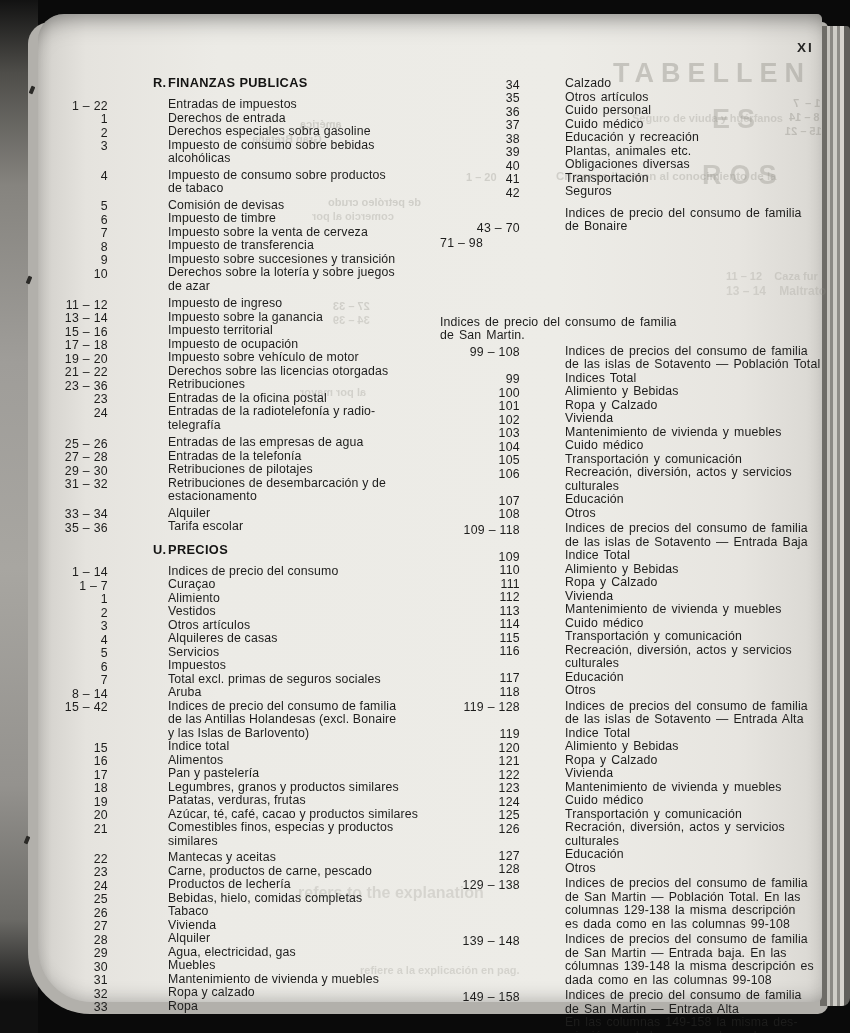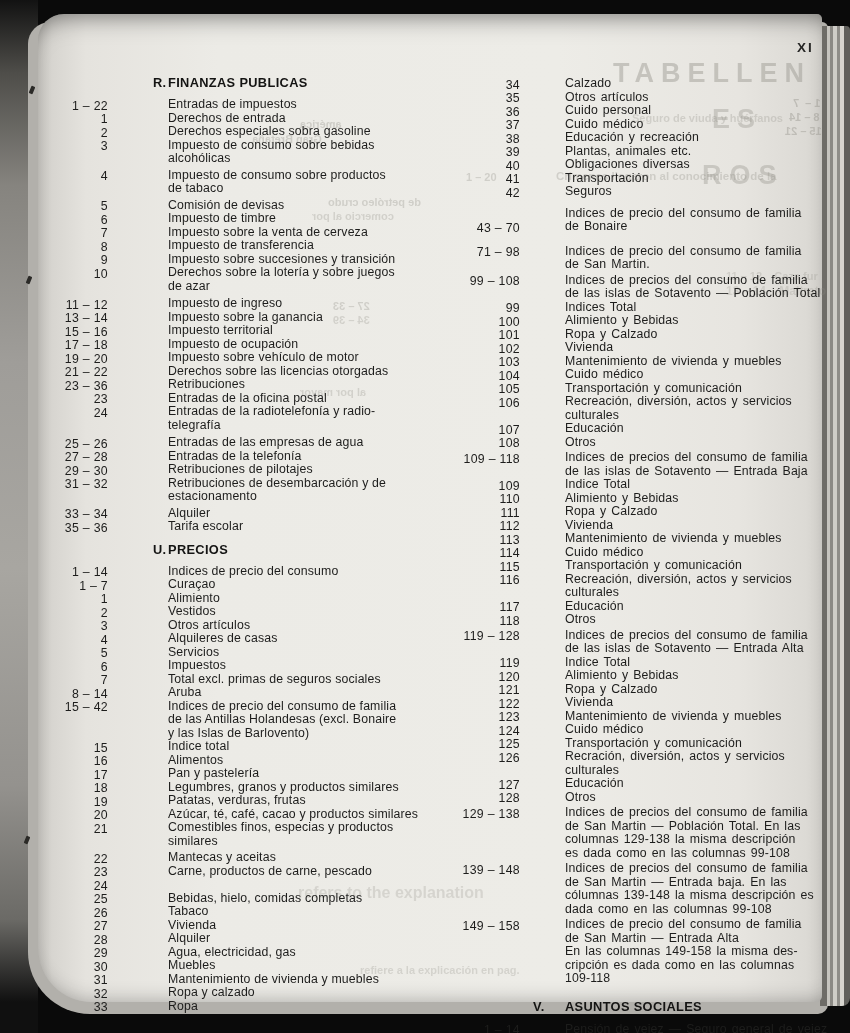--- a/index.html
+++ b/index.html
@@ -292,20 +292,21 @@
       <div class="row" style="margin-top: 3px;">
         <span class="num">22</span>
         <span class="desc">Mantecas y aceitas</span>
       </div>
       <div class="row">
         <span class="num">23</span>
         <span class="desc">Carne, productos de carne, pescado</span>
       </div>
       <div class="row">
         <span class="num">24</span>
+        <span class="desc">Productos de lechería</span>
       </div>
       <div class="row">
         <span class="num">25</span>
         <span class="desc">Bebidas, hielo, comidas completas</span>
       </div>
       <div class="row">
         <span class="num">26</span>
         <span class="desc">Tabaco</span>
       </div>
       <div class="row">
@@ -374,21 +375,21 @@
       </div>
       <div class="row">
         <span class="num">42</span>
         <span class="desc">Seguros</span>
       </div>
       <div class="row" style="margin-top: 8px; align-items: flex-end;">
         <span class="num">43 – 70</span>
         <span class="desc">Indices de precio del consumo de familia
 de Bonaire</span>
       </div>
-      <div class="row" style="margin-top: 11px;">
+      <div class="row" style="margin-top: 2px; flex-direction: column;">
         <span class="num">71 – 98</span>
         <span class="desc">Indices de precio del consumo de familia
 de San Martin.</span>
       </div>
       <div class="row" style="margin-top: 2px;">
         <span class="num">99 – 108</span>
         <span class="desc">Indices de precios del consumo de familia
 de las islas de Sotavento — Población Total</span>
       </div>
       <div class="row">

